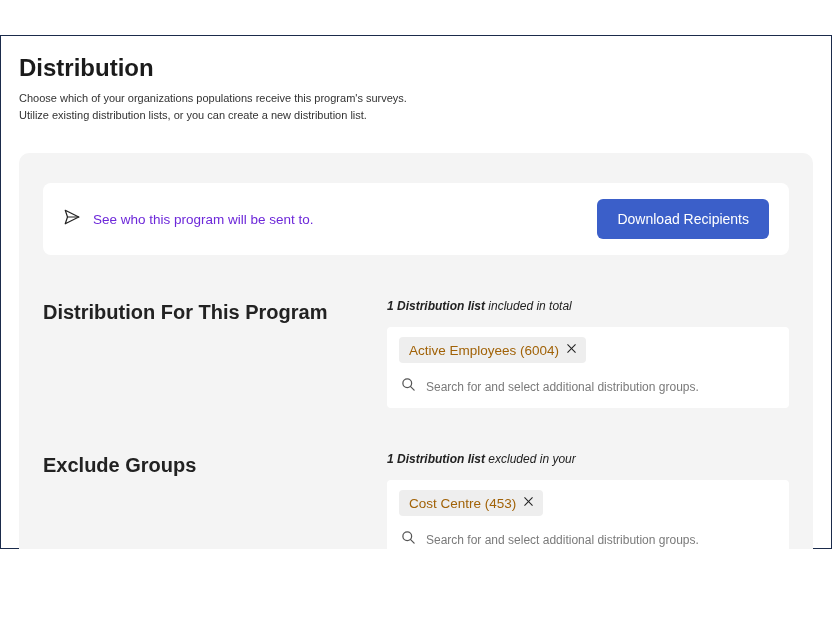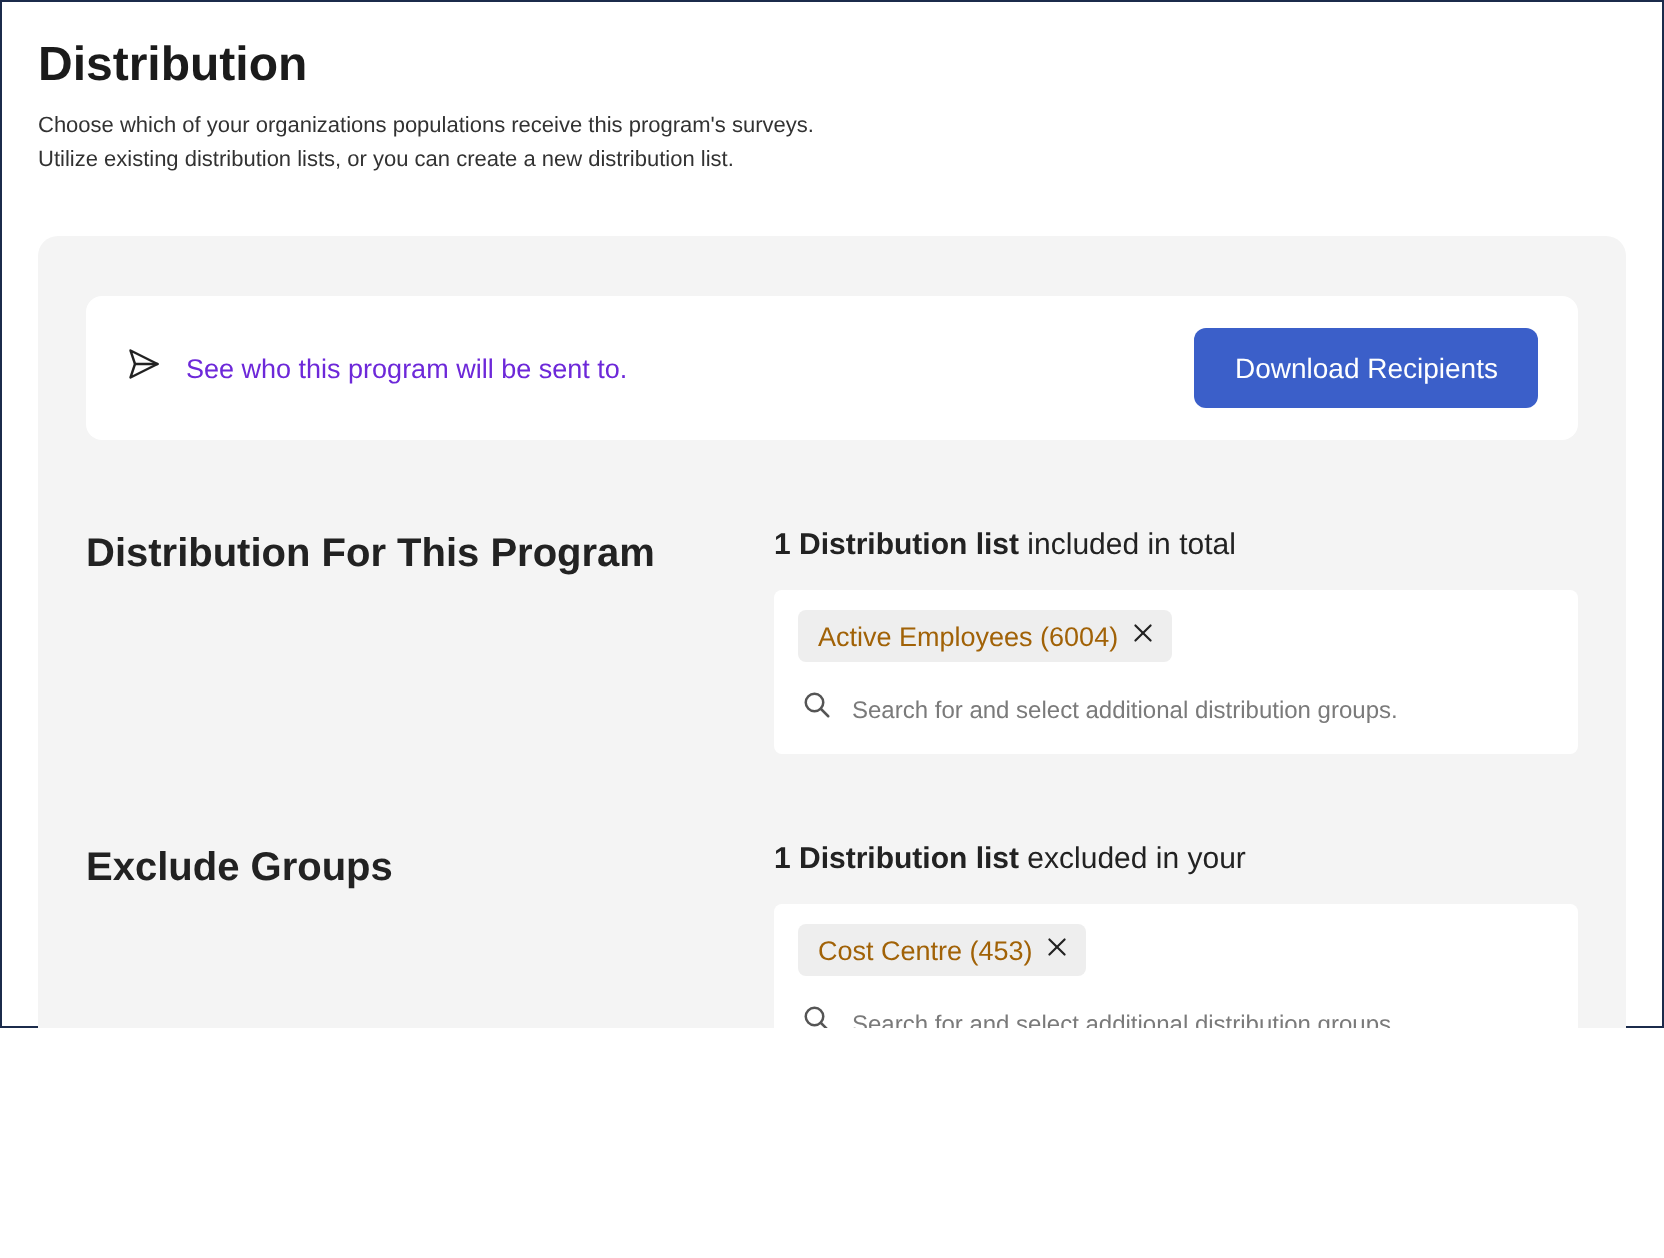--- a/index.html
+++ b/index.html
@@ -7,20 +7,21 @@
     margin: 0;
     font-family: "Segoe UI", -apple-system, BlinkMacSystemFont, sans-serif;
     color: #1b1b1b;
     background: #fff;
   }
   .frame {
     width: 832px;
     height: 514px;
     border: 1px solid #1b2b4b;
     padding: 16px 18px 24px 18px;
+    margin-top: 35px;
   }
   .page-title {
     font-size: 24px;
     font-weight: 600;
     margin: 2px 0 8px 0;
   }
   .page-desc {
     font-size: 11px;
     color: #323232;
     line-height: 1.5;
@@ -66,23 +67,24 @@
   }
   .section-label {
     flex: 0 0 320px;
     font-size: 20px;
     font-weight: 600;
     color: #222;
     padding-top: 2px;
   }
   .section-body { flex: 1; }
   .summary {
-    font-size: 15px;
+    font-size: 12px;
     color: #222;
     margin-bottom: 14px;
+    font-style: italic;
   }
   .summary strong { font-weight: 600; }
   .list-edit {
     background: #fff;
     border-radius: 4px;
     padding: 10px 12px 6px 12px;
   }
   .chip {
     display: inline-flex;
     align-items: center;

